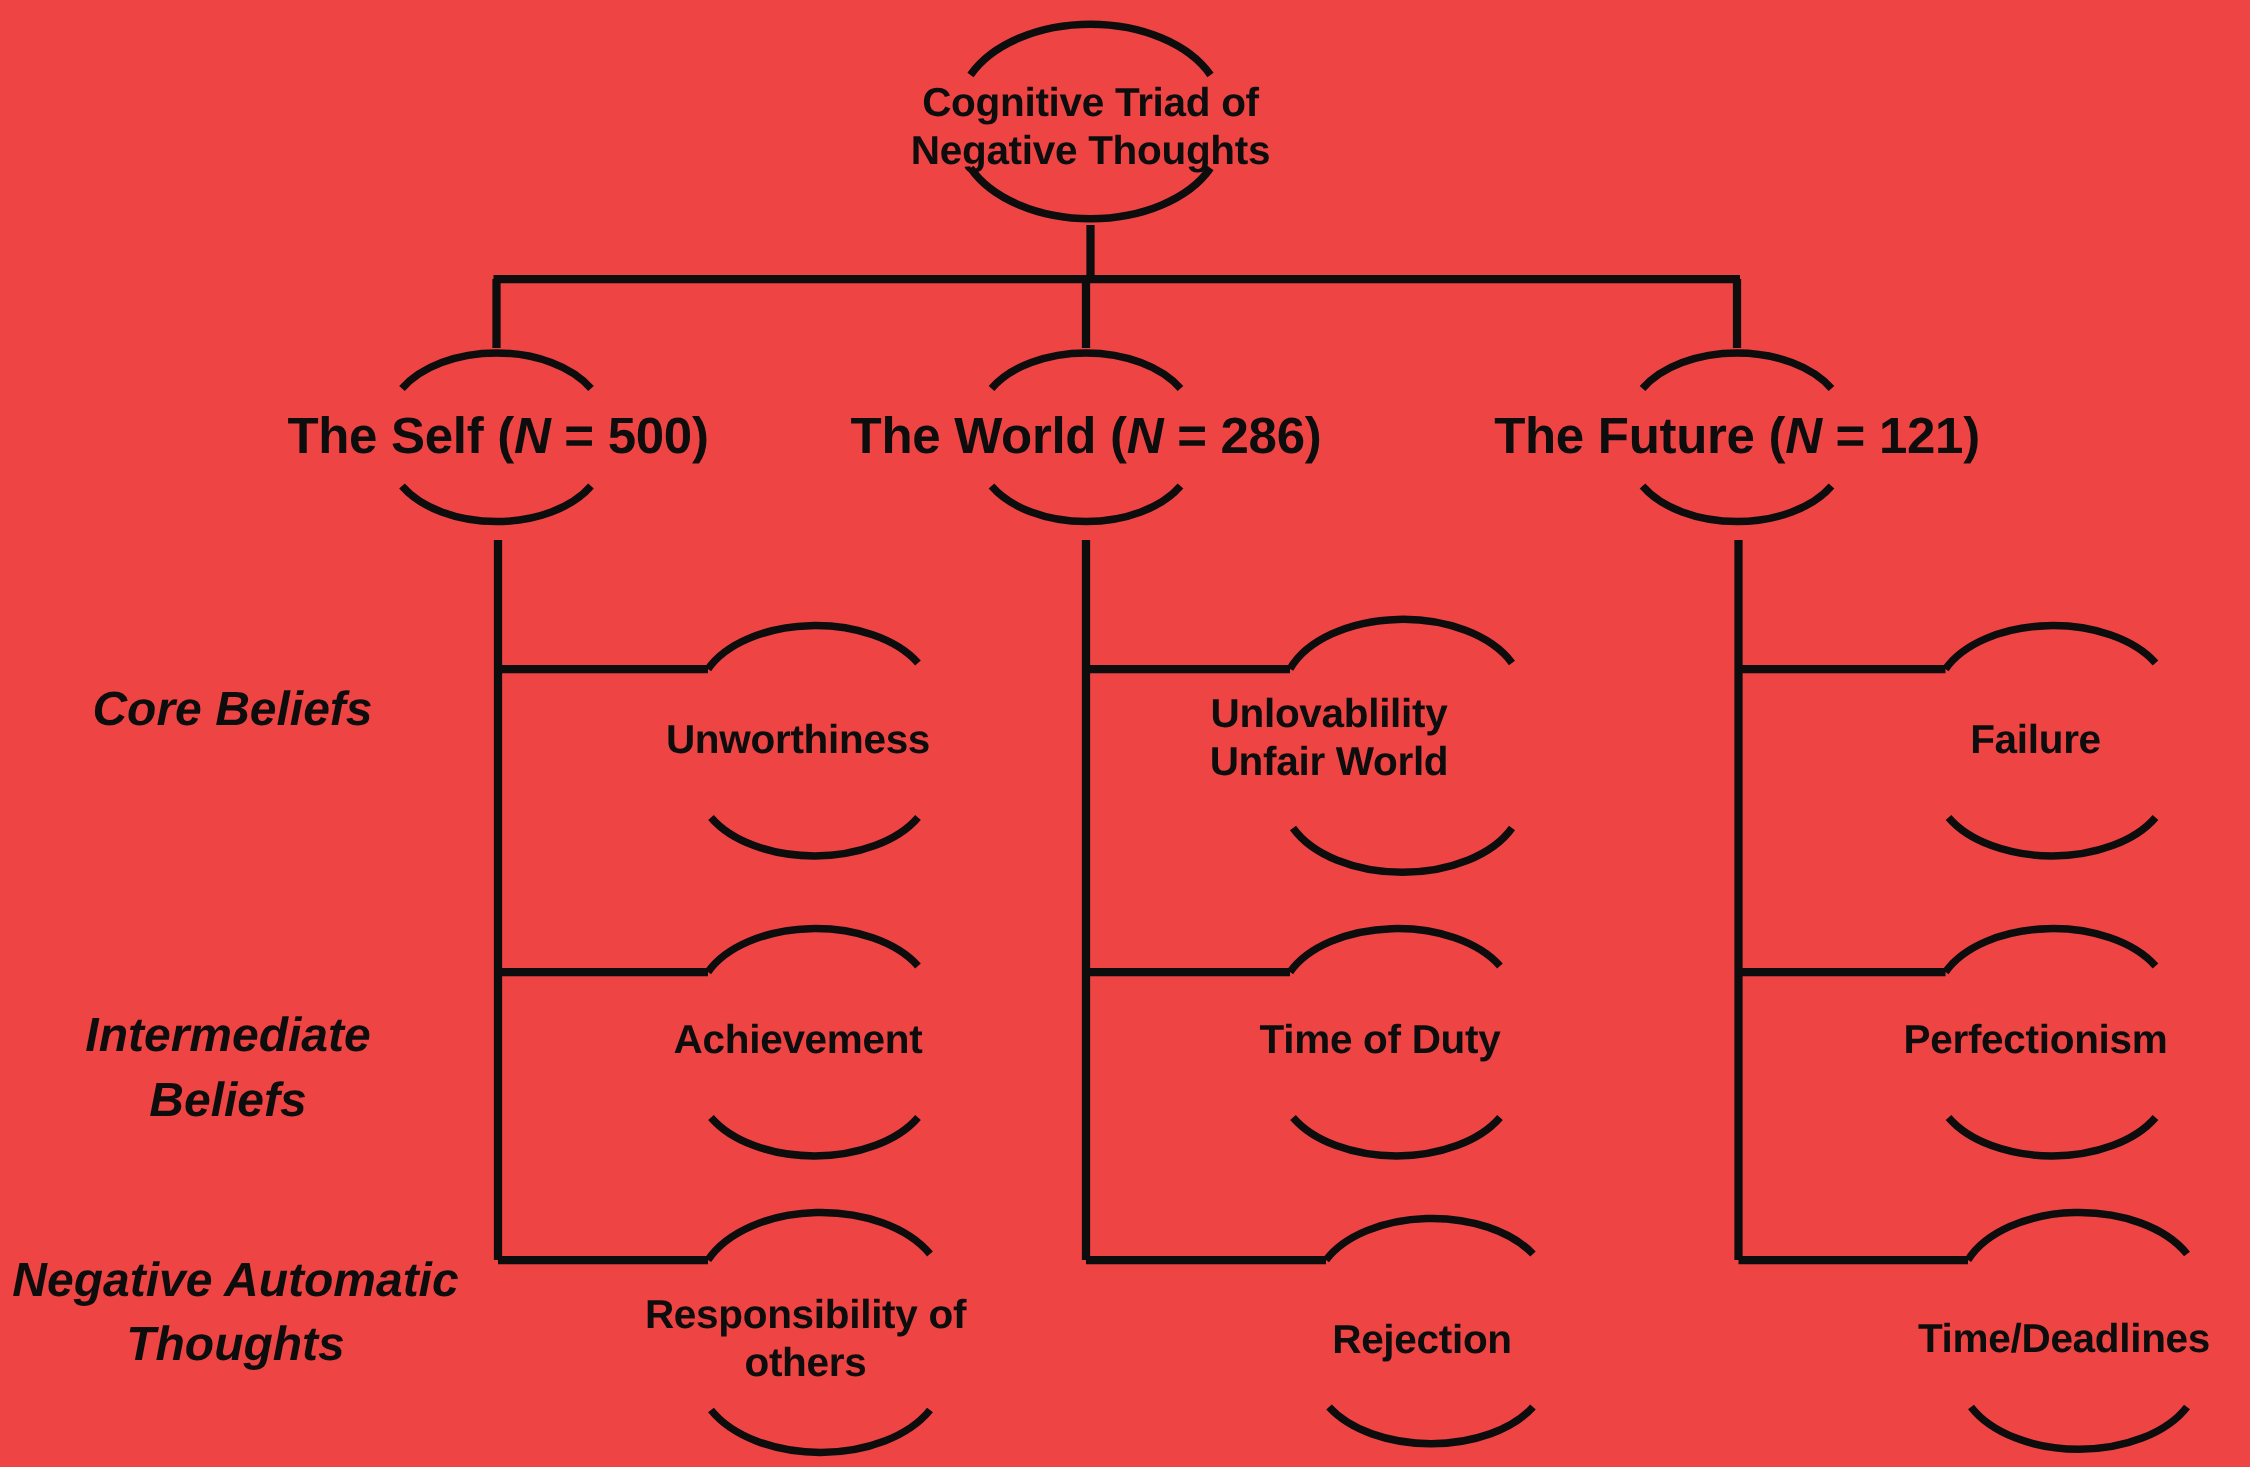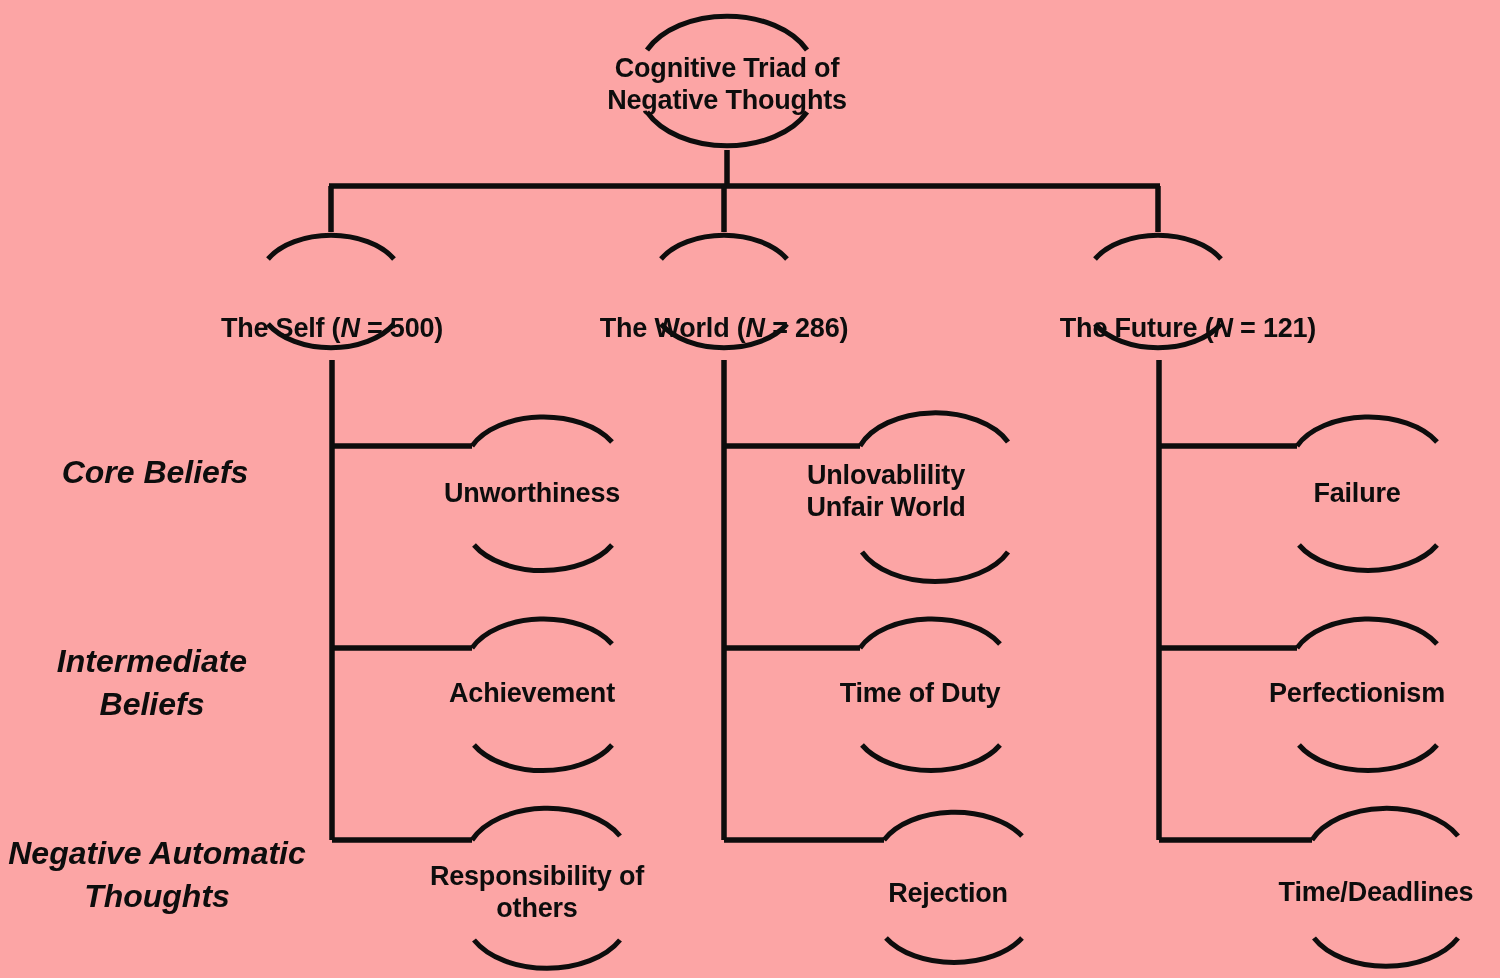--- a/index.html
+++ b/index.html
@@ -7,21 +7,21 @@
     padding: 0;
     background: #ffffff;
   }
   body {
     font-family: "Liberation Sans", sans-serif;
   }
   #canvas {
     position: relative;
     width: 1500px;
     height: 978px;
-    background: #fca5a5;
+    background: #ef4444;
     overflow: hidden;
   }
   svg.diagram {
     position: absolute;
     left: 0;
     top: 0;
     width: 1500px;
     height: 978px;
   }
   .stroke {
@@ -46,23 +46,22 @@
     line-height: 1.17;
     letter-spacing: -0.2px;
     white-space: pre-line;
     transform: translate(-50%, -50%);
   }
   .root-label {
     font-size: 27px;
     font-weight: 700;
   }
   .tier-label {
-    font-size: 27px;
+    font-size: 34px;
     font-weight: 600;
-    margin-top: 37px;
   }
   .leaf-label {
     font-size: 27px;
     font-weight: 600;
   }
   .row-label {
     position: absolute;
     text-align: center;
     color: #0d0d0d;
     font-family: "Liberation Sans", sans-serif;
@@ -150,25 +149,25 @@
 
   </svg>
 
   <div class="node-label root-label" style="left:727px; top:85px; width:420px;">Cognitive Triad of
 Negative Thoughts</div>
 
   <div class="node-label tier-label" style="left:332px; top:292px; width:340px;"><span>The Self (</span><span class="ital-n">N</span><span> = 500)</span></div>
 
   <div class="node-label tier-label" style="left:724px; top:292px; width:340px;"><span>The World (</span><span class="ital-n">N</span><span> = 286)</span></div>
 
-  <div class="node-label tier-label" style="left:1188px; top:292px; width:340px;"><span>The Future (</span><span class="ital-n">N</span><span> = 121)</span></div>
+  <div class="node-label tier-label" style="left:1158px; top:292px; width:340px;"><span>The Future (</span><span class="ital-n">N</span><span> = 121)</span></div>
 
   <div class="row-label" style="left:155px; top:473px; width:290px;">Core Beliefs</div>
 
-  <div class="row-label" style="left:152px; top:683px; width:290px;font-style:italic;">Intermediate
+  <div class="row-label" style="left:152px; top:712px; width:290px;font-style:italic;">Intermediate
 Beliefs</div>
 
   <div class="row-label" style="left:157px; top:875px; width:310px;text-align:center;">Negative Automatic
 Thoughts</div>
 
   <div class="node-label leaf-label" style="left:532px; top:494px; width:260px;">Unworthiness</div>
 
   <div class="node-label leaf-label" style="left:532px; top:694px; width:260px;">Achievement</div>
 
   <div class="node-label leaf-label" style="left:537px; top:893px; width:280px;">Responsibility of

